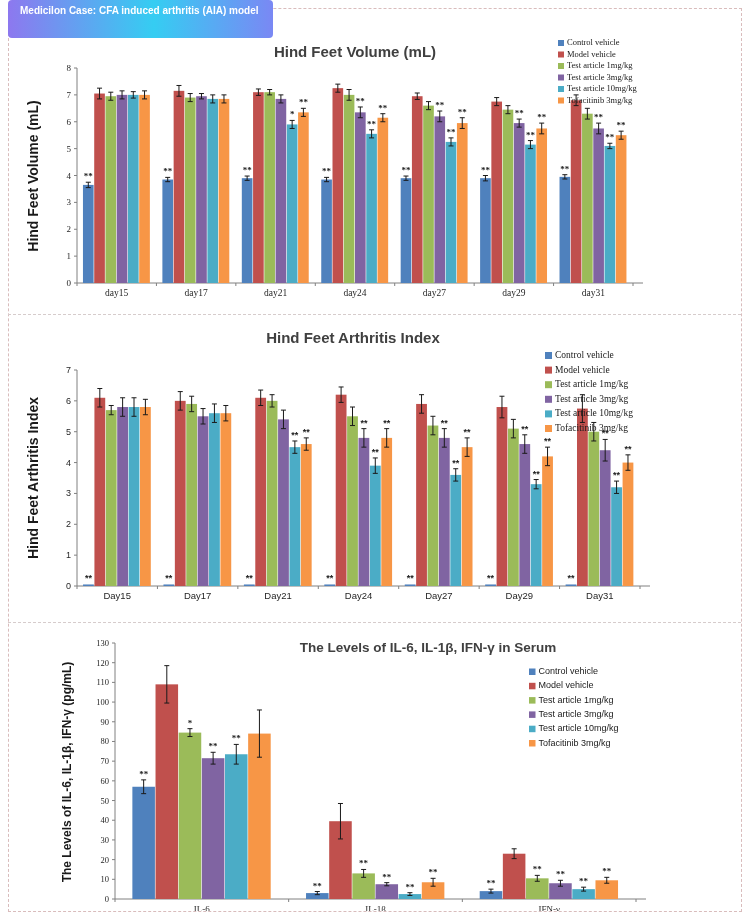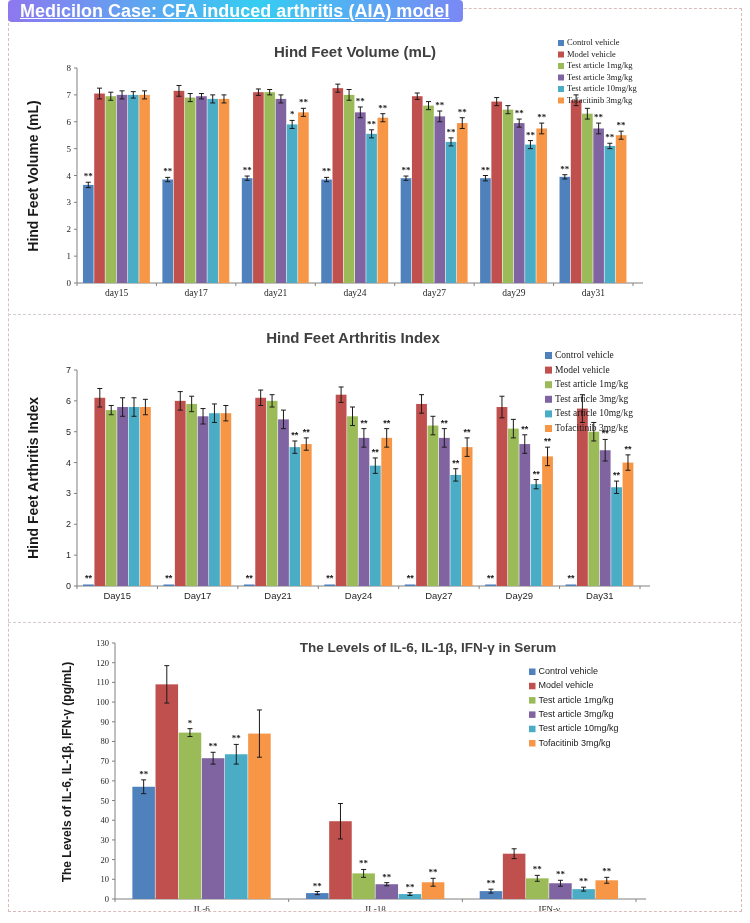--- a/index.html
+++ b/index.html
@@ -3,24 +3,24 @@
 <meta charset="utf-8">
 <style>
   html,body{margin:0;padding:0;background:#ffffff;}
   #page{position:relative;width:750px;height:923px;background:#ffffff;overflow:hidden;
         font-family:"Liberation Sans",sans-serif;}
   #border-frame{position:absolute;left:8px;top:8px;width:732px;height:902px;
         border:1px dashed #d9bcbc;pointer-events:none;}
   .separator{position:absolute;left:8px;width:733px;border-top:1px dashed #d6cccc;height:0;}
   #sep1{top:314px;}
   #sep2{top:622px;}
-  #title-badge{position:absolute;left:8px;top:0;height:22px;line-height:22px;
+  #title-badge{position:absolute;left:8px;top:0;height:38px;line-height:22px;
         padding:0 14px 0 12px;border-radius:4px;color:#ffffff;font-weight:bold;
-        font-size:18px;z-index:5;
-        background:linear-gradient(90deg,#8d78ef 0%,#35cdf2 55%,#7a88f4 100%);text-decoration:underline;}
+        font-size:10px;z-index:5;
+        background:linear-gradient(90deg,#8d78ef 0%,#35cdf2 55%,#7a88f4 100%);}
   .chart-svg{position:absolute;left:8px;}
   #chart1{top:8px;}
   #chart2{top:314px;}
   #chart3{top:622px;}
 </style>
 </head>
 <body>
 
 <div id="page">
   <div id="border-frame"></div>

